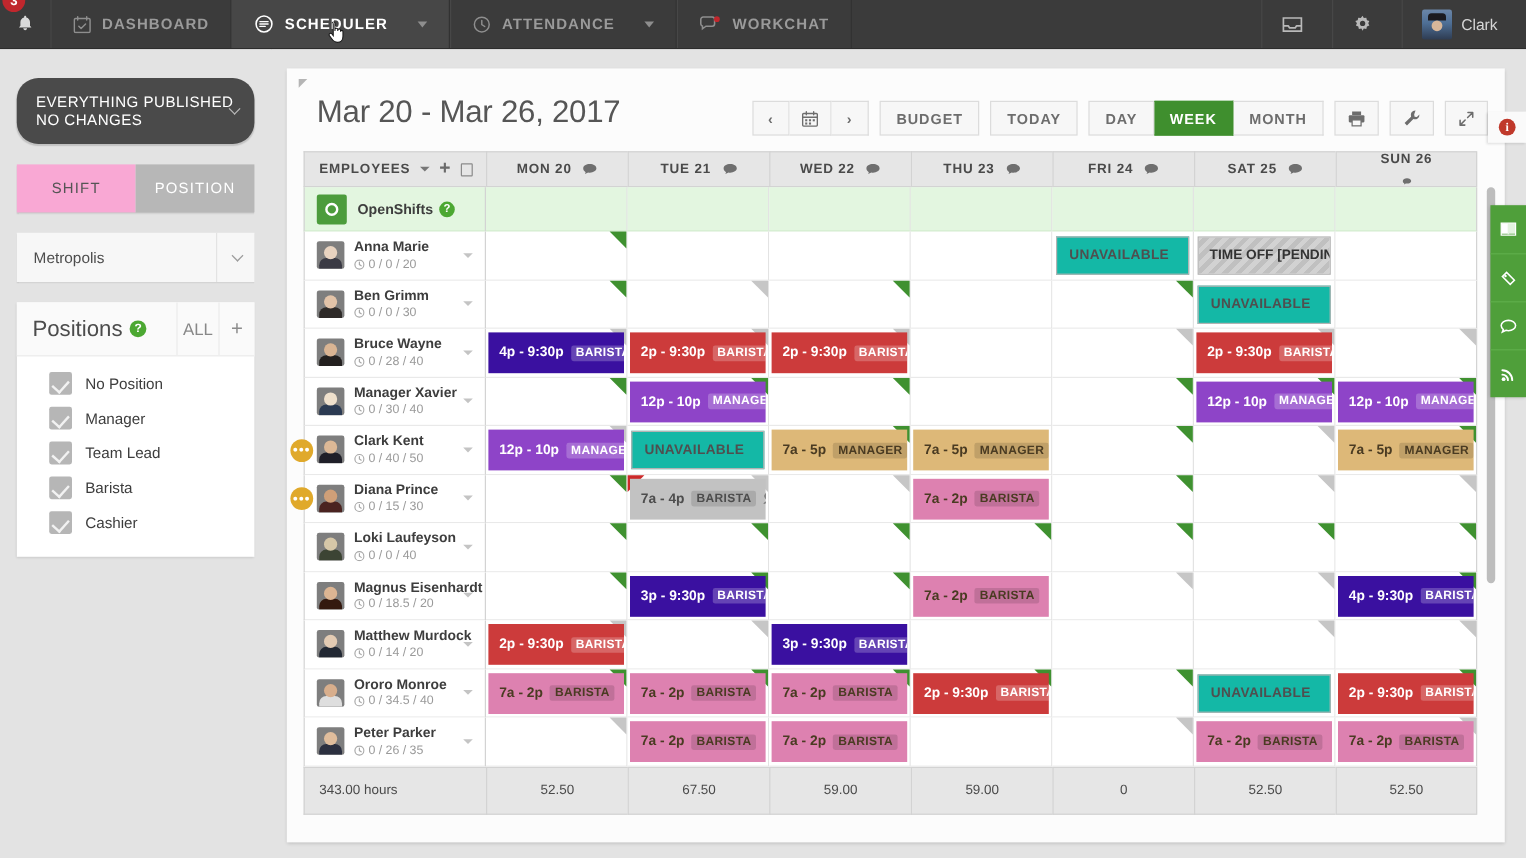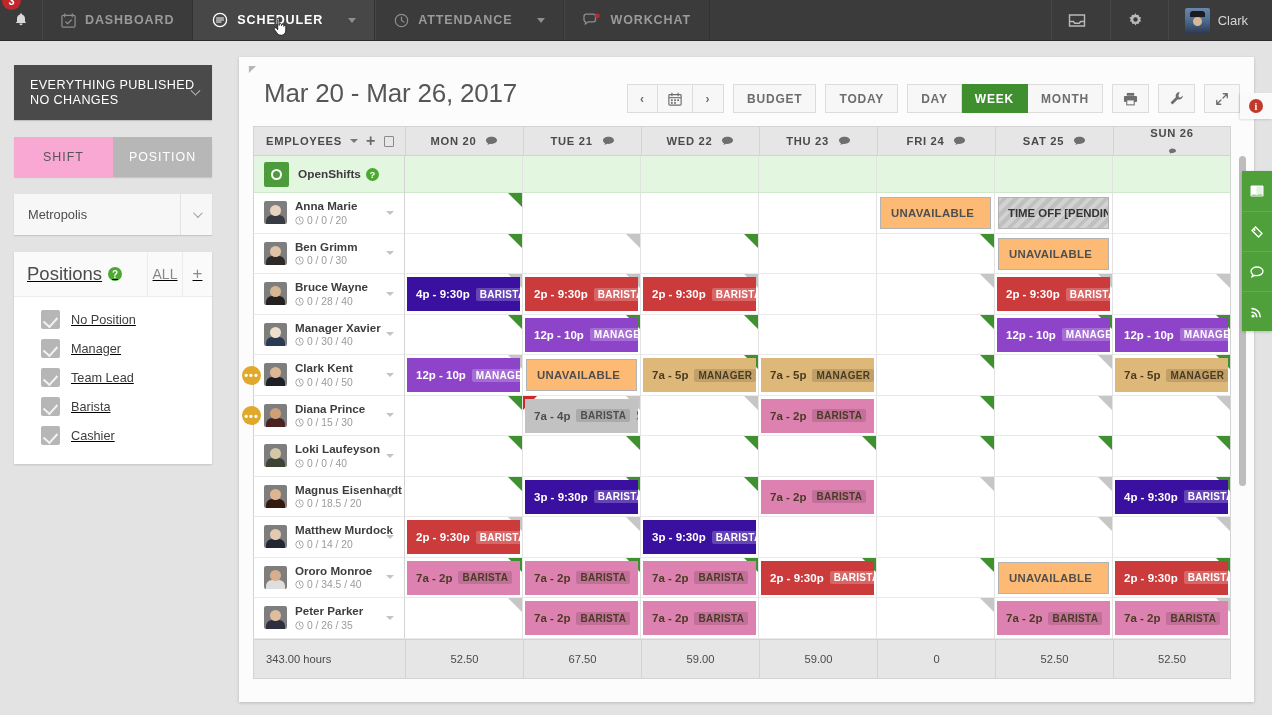--- a/index.html
+++ b/index.html
@@ -63,20 +63,21 @@
 
   
   .leftpanel {
     position: absolute; left: 0; top: 41px; width: 226px; height: 674px;
     background: #e3e3e3;
   }
   .publish-box {
     margin: 24px 14px 0 14px; background: #4a4a4a; color: #fff;
     padding: 13px 14px 13px 16px; position: relative; cursor: pointer;
     box-shadow: 0 1px 1px rgba(0,0,0,.15);
+    border-radius: 18px;
   }
   .publish-box .l1 { font-size: 12.6px; letter-spacing: .4px; }
   .publish-box .l2 { font-size: 12.6px; letter-spacing: .4px; margin-top: 1px; }
   .publish-box .chev {
     position: absolute; right: 13px; top: 50%; margin-top: -3px;
     width: 7px; height: 7px; border-right: 1.6px solid #bdbdbd; border-bottom: 1.6px solid #bdbdbd;
     transform: rotate(45deg) translate(-2px,-2px);
   }
   .segbtns { margin: 17px 14px 0 14px; display: flex; box-shadow: 0 1px 1px rgba(0,0,0,.12); }
   .segbtn {
@@ -87,21 +88,21 @@
   .locsel {
     margin: 17px 14px 0 14px; background: #f7f7f7; display: flex; align-items: stretch;
     box-shadow: 0 1px 1px rgba(0,0,0,.12); cursor: pointer;
   }
   .locsel .txt { flex: 1; padding: 13px 0 13px 14px; font-size: 12.8px; color: #4d4d4d; }
   .locsel .arrowbox {
     width: 32px; border-left: 1px solid #e3e3e3; display: flex; align-items: center; justify-content: center;
   }
   .chev-sm { width: 7px; height: 7px; border-right: 1.5px solid #9b9b9b; border-bottom: 1.5px solid #9b9b9b;
     transform: rotate(45deg) translateY(-2px); }
-  .poscard { margin: 17px 14px 0 14px; background: #fff; box-shadow: 0 1px 2px rgba(0,0,0,.14); text-decoration: underline; }
+  .poscard { margin: 17px 14px 0 14px; background: #fff; box-shadow: 0 1px 2px rgba(0,0,0,.14); }
   .poshead { display: flex; align-items: stretch; border-bottom: 1px solid #ececec; background: #fafafa; }
   .poshead .title {
     flex: 1; padding: 11px 0 11px 13px; font-size: 18.5px; color: #4c4c4c; display: flex; align-items: center; gap: 6px;
   }
   .qmark {
     width: 14px; height: 14px; border-radius: 50%; background: #4ca832; color: #fff;
     font-size: 10px; font-weight: bold; display: inline-flex; align-items: center; justify-content: center;
   }
   .qmark.small { width: 13px; height: 13px; font-size: 9.5px; }
   .posall {
@@ -218,21 +219,21 @@
   .shift .pos {
     font-size: 10px; font-weight: bold; letter-spacing: .3px; padding: 1px 4px; border-radius: 2px;
     background: rgba(255,255,255,.22);
   }
   .shift.dark { color: #4a3b22; }
   .shift.dark .pos { background: rgba(0,0,0,.13); color: #4a3b22; }
   .shift.greyed { background: #c2c2c2; color: #4d4d4d; justify-content: flex-start; }
   .shift.greyed .pos { background: rgba(0,0,0,.12); color: #4d4d4d; }
   .shift .bubble { font-size: 12px; }
   .unavail {
-    position: absolute; left: 3px; top: 4px; right: 3px; height: 32px; background: #fdba74;
+    position: absolute; left: 3px; top: 4px; right: 3px; height: 32px; background: #14b8a6;
     border: 1px solid #b3b3b3; display: flex; align-items: center; padding-left: 10px;
     font-size: 11.4px; font-weight: bold; color: #4f4f4f; letter-spacing: .3px;
   }
   .timeoff {
     position: absolute; left: 3px; top: 4px; right: 3px; height: 32px;
     background: repeating-linear-gradient(-45deg, #d2d2d2 0 4px, #c0c0c0 4px 8px);
     border: 1px solid #b3b3b3; display: flex; align-items: center; padding-left: 9px;
     font-size: 11.4px; font-weight: bold; color: #333; overflow: hidden; white-space: nowrap;
   }
   .tot-cell {

